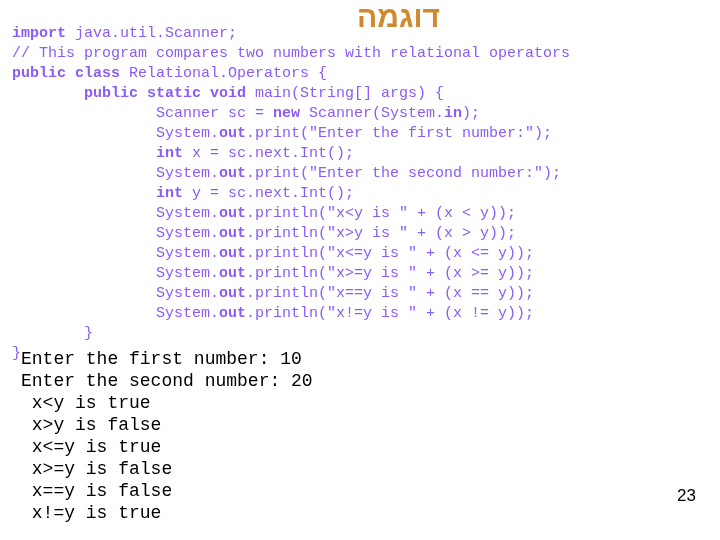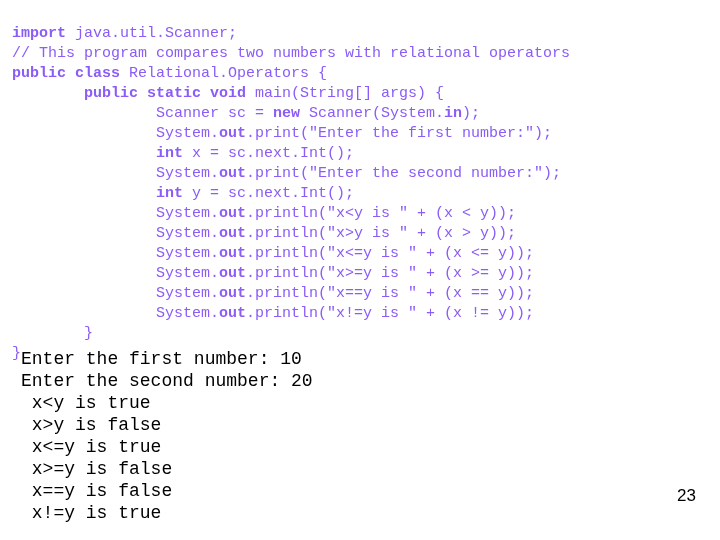--- a/index.html
+++ b/index.html
@@ -56,20 +56,21 @@
     color: #000;
     font-family: Arial, sans-serif;
     margin-top: 15px;
   }
 </style>
 </head>
 <body>
 
 <div class="slide">
 
+  <div class="title">דוגמה</div>
 
   <div class="code-block"><span class="kw">import</span><span> java.util.Scanner;</span>
 <span>// This program compares two numbers with relational operators</span>
 <span class="kw">public class</span><span> Relational.Operators {</span>
 <span class="kw">        public static void</span><span> main(String[] args) {</span>
 <span>                Scanner sc = </span><span class="kw">new</span><span> Scanner(System.</span><span class="kw">in</span><span>);</span>
 <span>                System.</span><span class="kw">out</span><span>.print("Enter the first number:");</span>
 <span>                </span><span class="kw">int</span><span> x = sc.next.Int();</span>
 <span>                System.</span><span class="kw">out</span><span>.print("Enter the second number:");</span>
 <span>                </span><span class="kw">int</span><span> y = sc.next.Int();</span>

